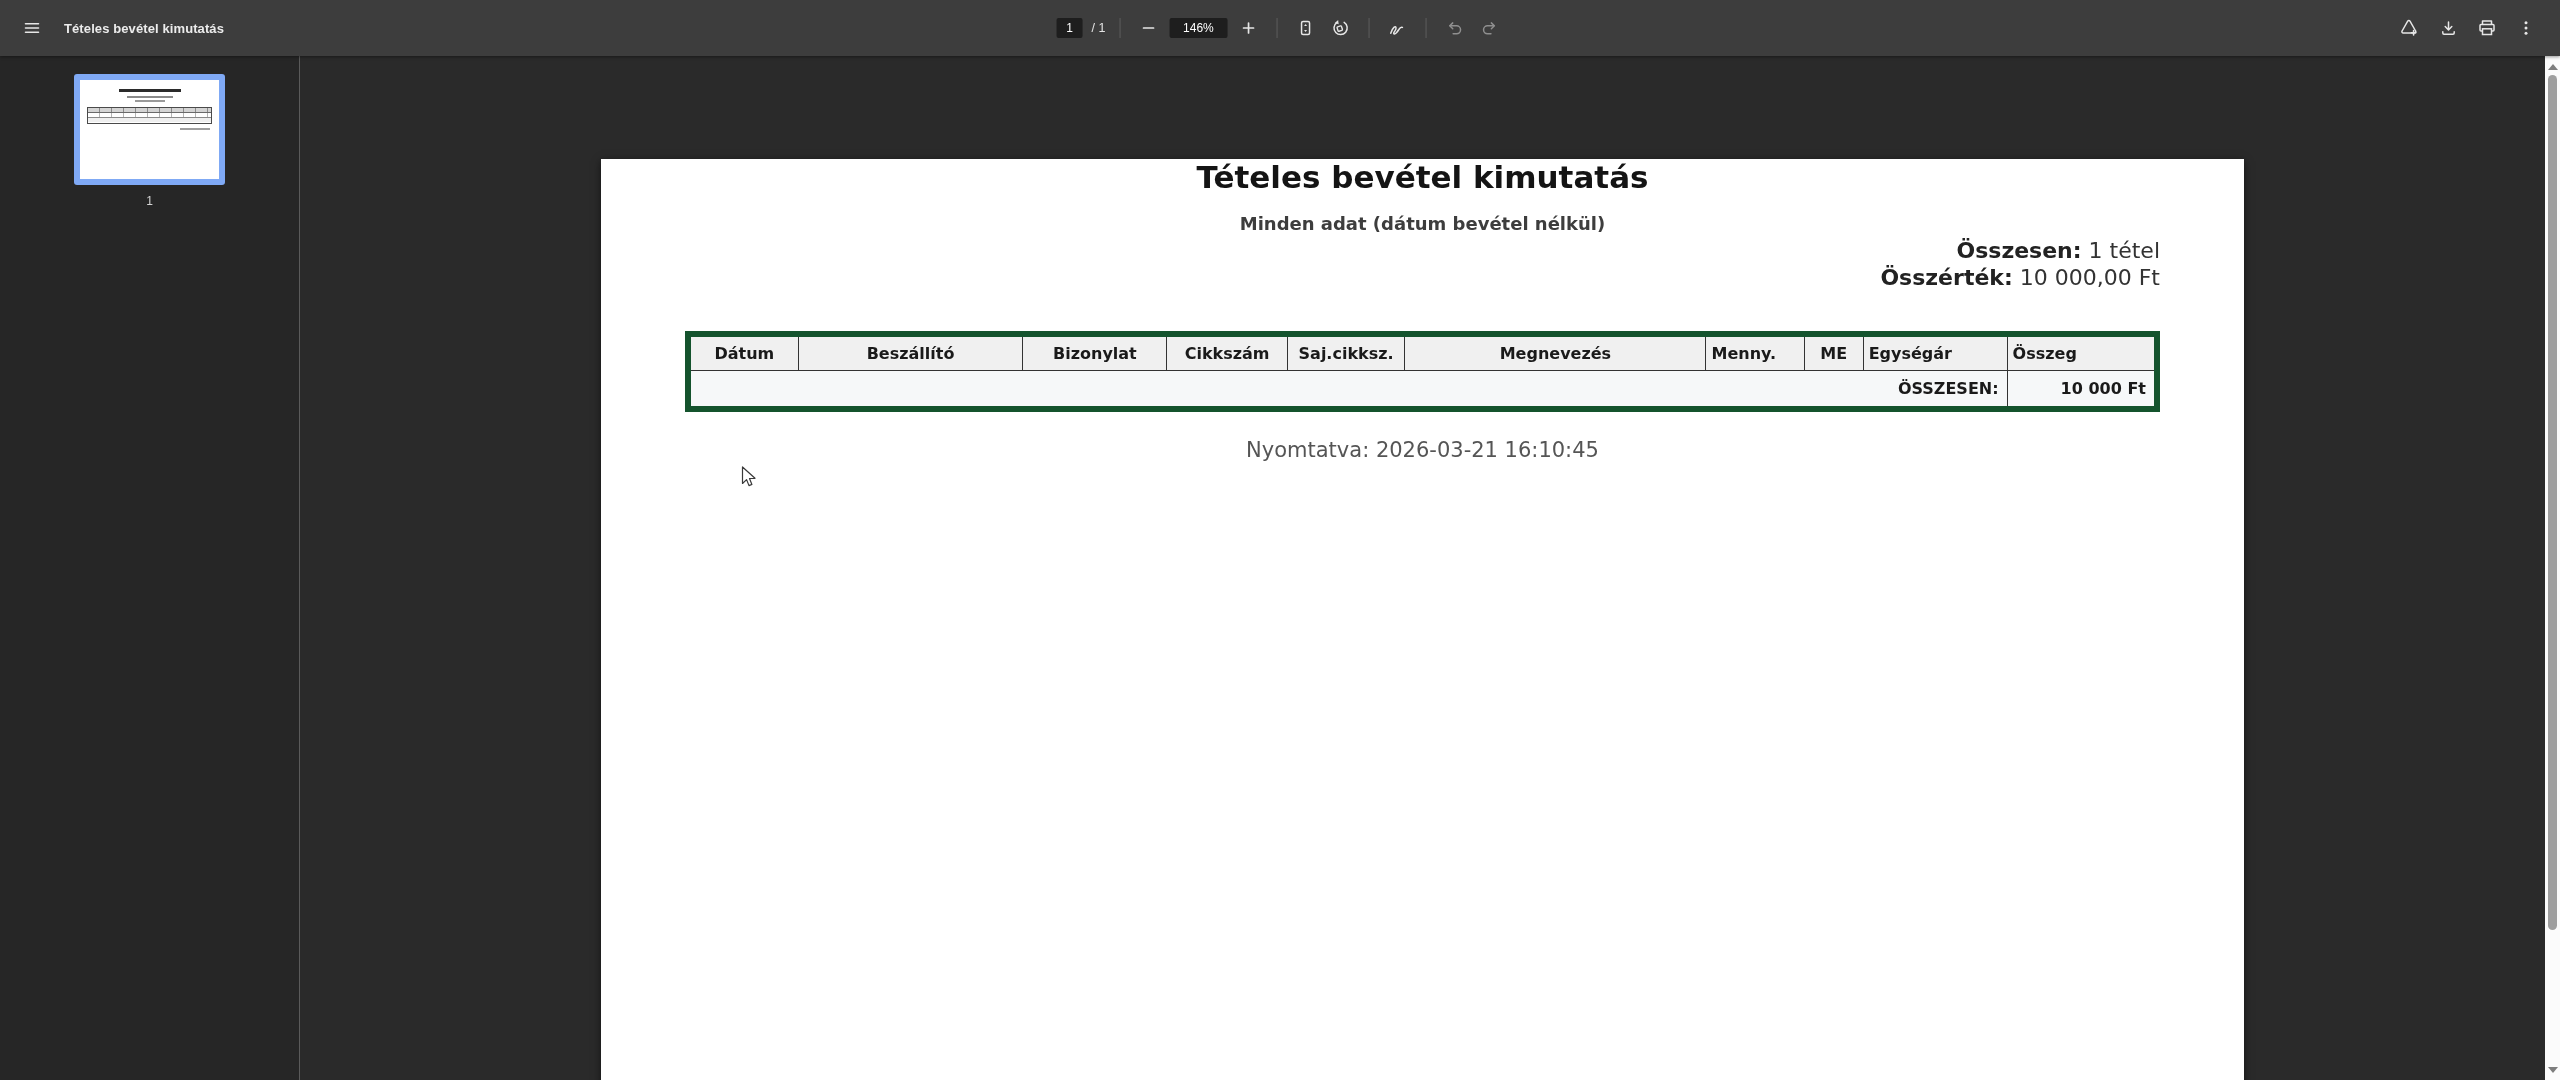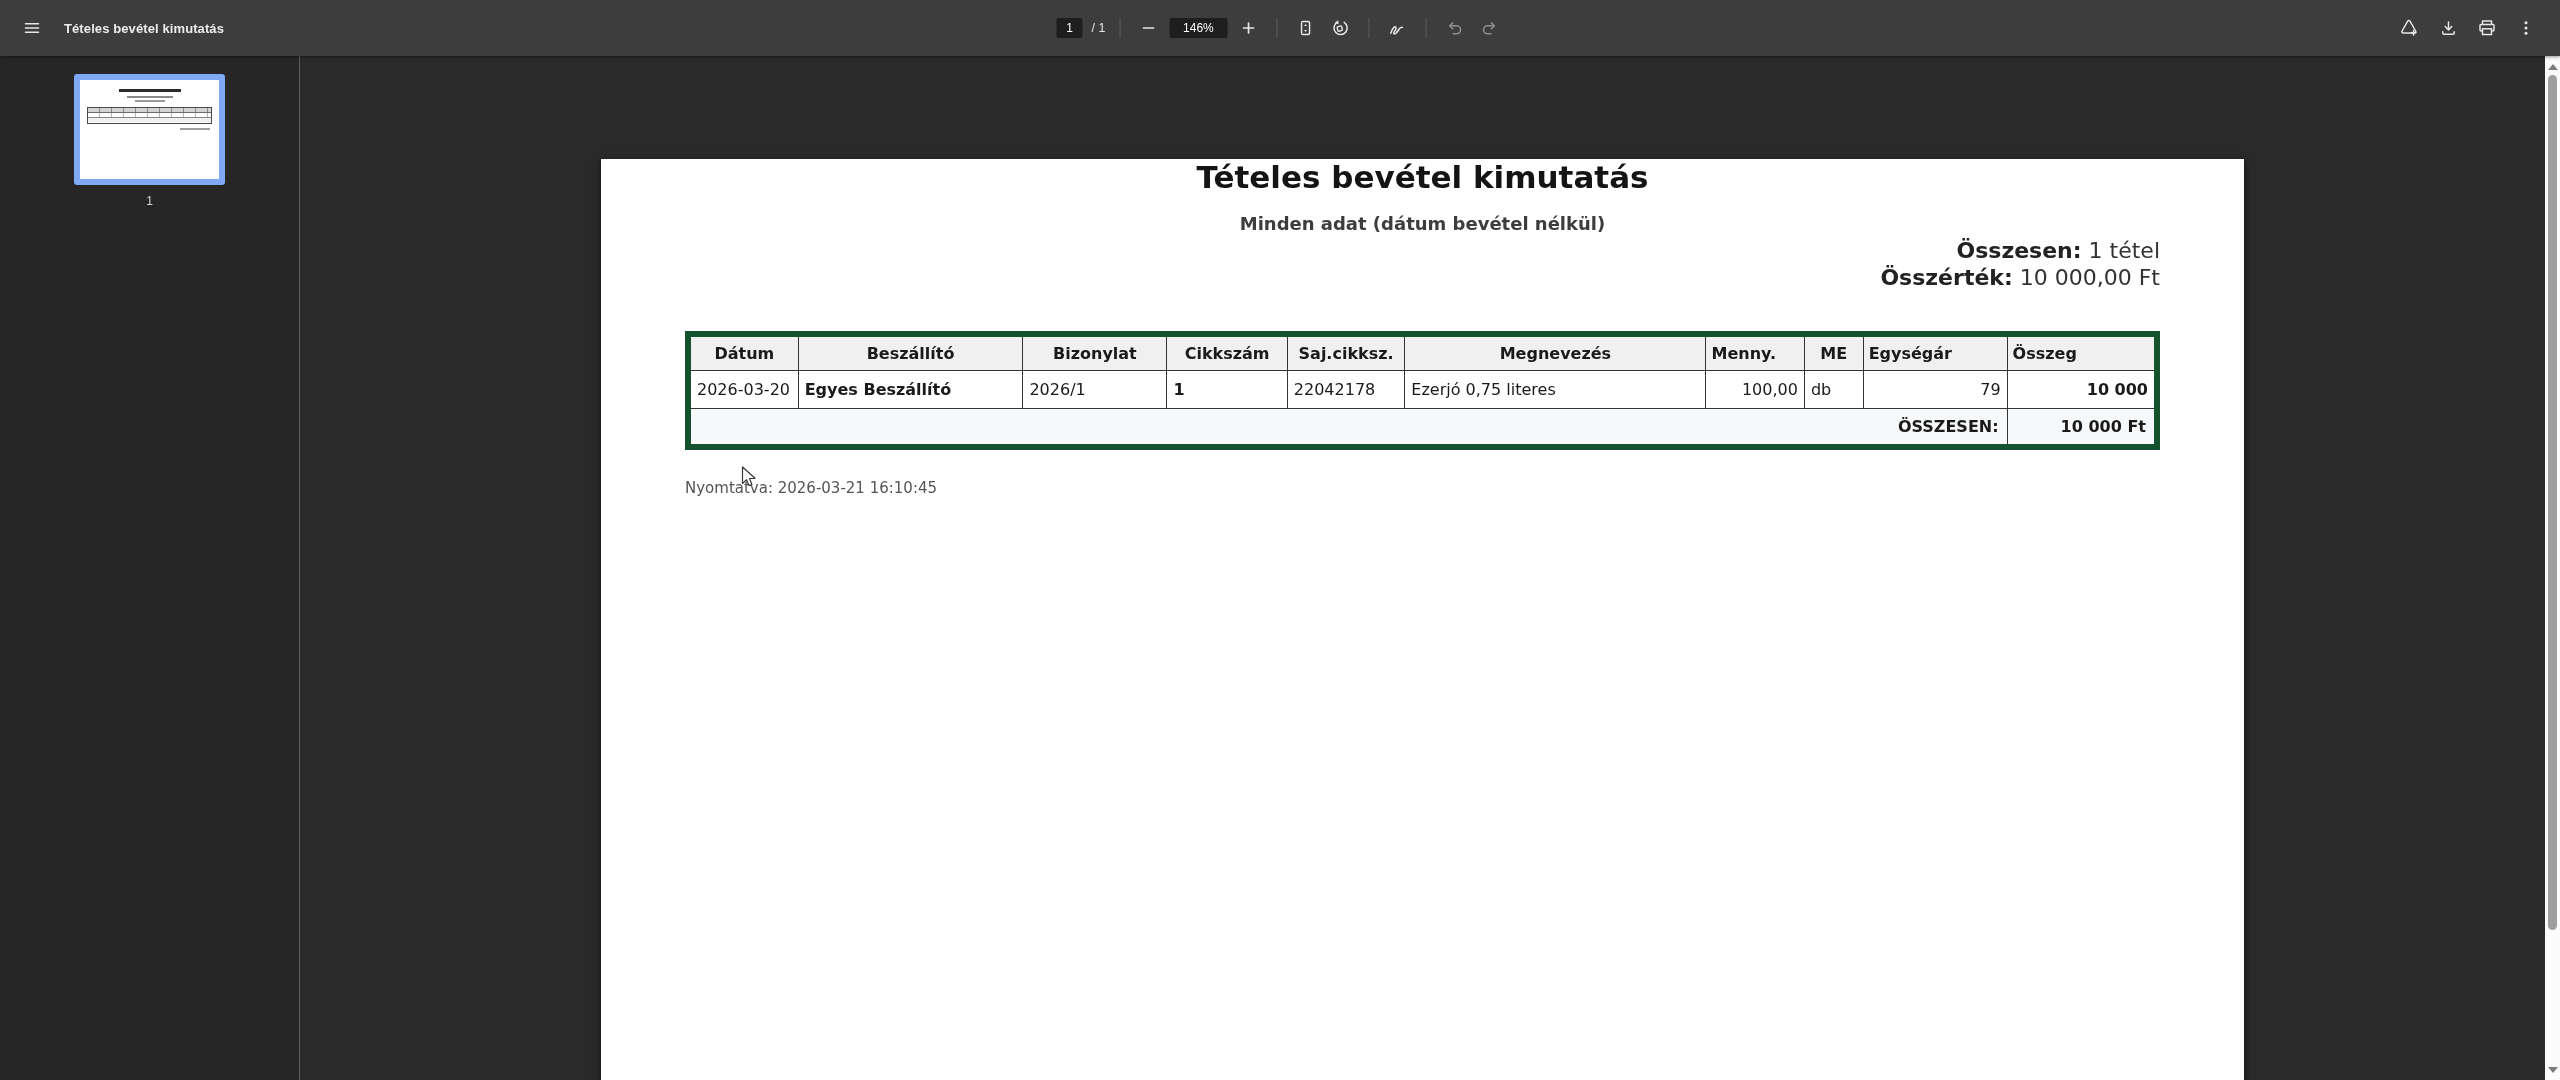--- a/index.html
+++ b/index.html
@@ -52,21 +52,21 @@
   .doc-meta b { color:#222; }
   .doc-table { width:100%; border-collapse:collapse; margin-top:40px; font-size:16px;
                border:6px solid #14532d; table-layout:fixed; }
   .doc-table th, .doc-table td { border:1px solid #333; overflow:hidden; white-space:nowrap; }
   .doc-table th { background:#f0f0f0; font-weight:bold; padding:7px 5px; text-align:center; }
   .doc-table td { padding:9px 6px; text-align:left; }
   .doc-table th.num { text-align:left; padding-right:6px; }
   .doc-table td.num { text-align:right; }
   .doc-table .bold { font-weight:bold; }
   .doc-table .tfoot td { background:#f6f8f9; font-weight:bold; padding:8px; text-align:right; }
-  .printed { text-align:left; color:#555; font-size:15px; margin-top:28px; line-height:20px; }
+  .printed { text-align:center; color:#555; font-size:21px; margin-top:28px; line-height:20px; }
 
   
   .scrollbar { width:15px; flex:none; background:#fbfbfb; position:relative; }
   .sb-arrow { position:absolute; left:0; width:15px; height:15px; display:flex;
               align-items:center; justify-content:center; cursor:pointer; }
   .sb-up { top:3px; } .sb-down { bottom:3px; }
   .tri-up { width:0; height:0; border-left:5px solid transparent; border-right:5px solid transparent;
             border-bottom:6px solid #7d7d7d; }
   .tri-down { width:0; height:0; border-left:5px solid transparent; border-right:5px solid transparent;
               border-top:6px solid #7d7d7d; }
@@ -241,32 +241,20 @@
             <th>Cikkszám</th>
             <th>Saj.cikksz.</th>
             <th>Megnevezés</th>
             <th class="num">Menny.</th>
             <th>ME</th>
             <th class="num">Egységár</th>
             <th class="num">Összeg</th>
           </tr>
         </thead>
         <tbody>
-          <tr>
-            <td>2026-03-20</td>
-            <td class="bold">Egyes Beszállító</td>
-            <td>2026/1</td>
-            <td class="bold">1</td>
-            <td>22042178</td>
-            <td>Ezerjó 0,75 literes</td>
-            <td class="num">100,00</td>
-            <td>db</td>
-            <td class="num">79</td>
-            <td class="num bold">10 000</td>
-          </tr>
           <tr class="tfoot">
             <td colspan="9">ÖSSZESEN:</td>
             <td>10 000 Ft</td>
           </tr>
         </tbody>
       </table>
 
       <div class="printed">Nyomtatva: 2026-03-21 16:10:45</div>
     </div>
   </div>

